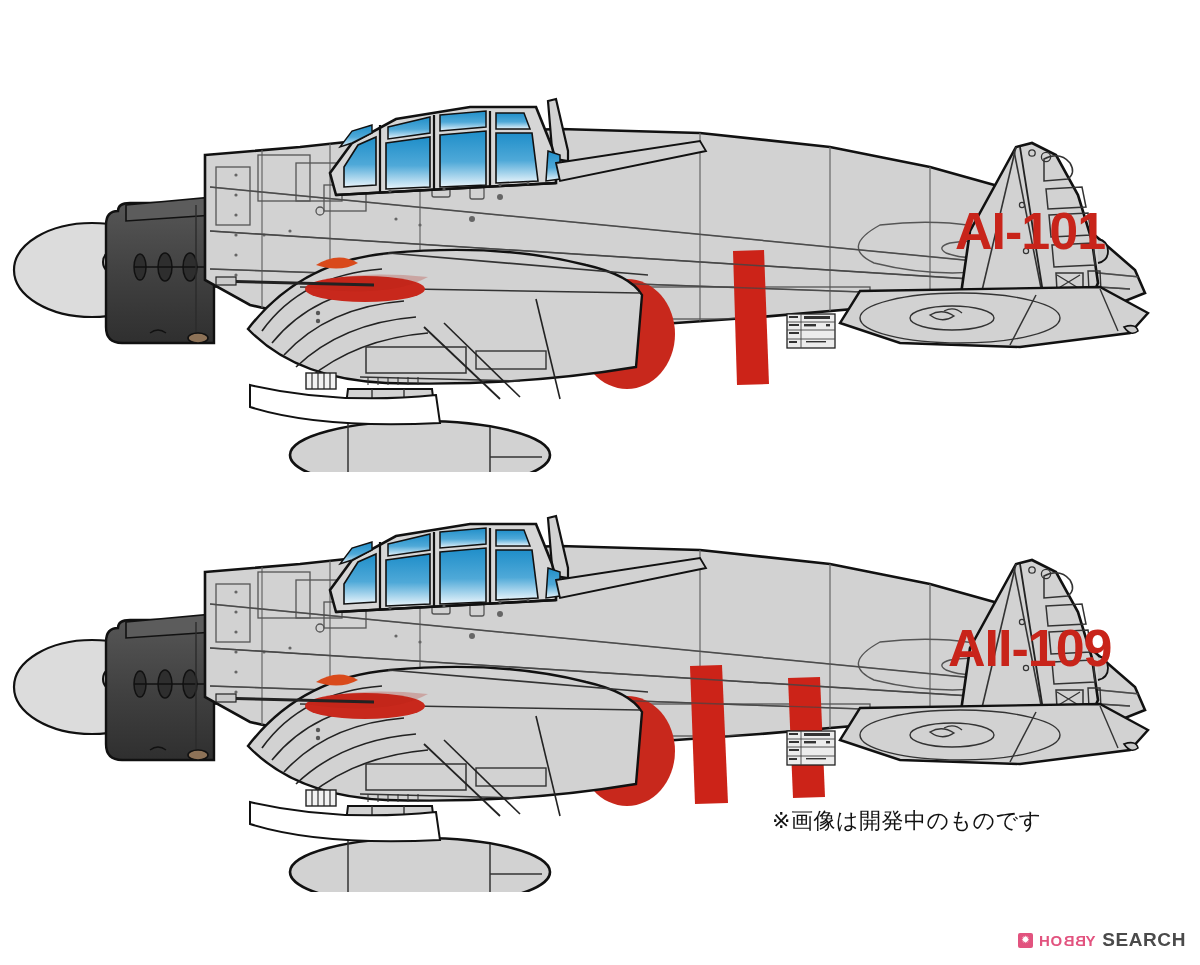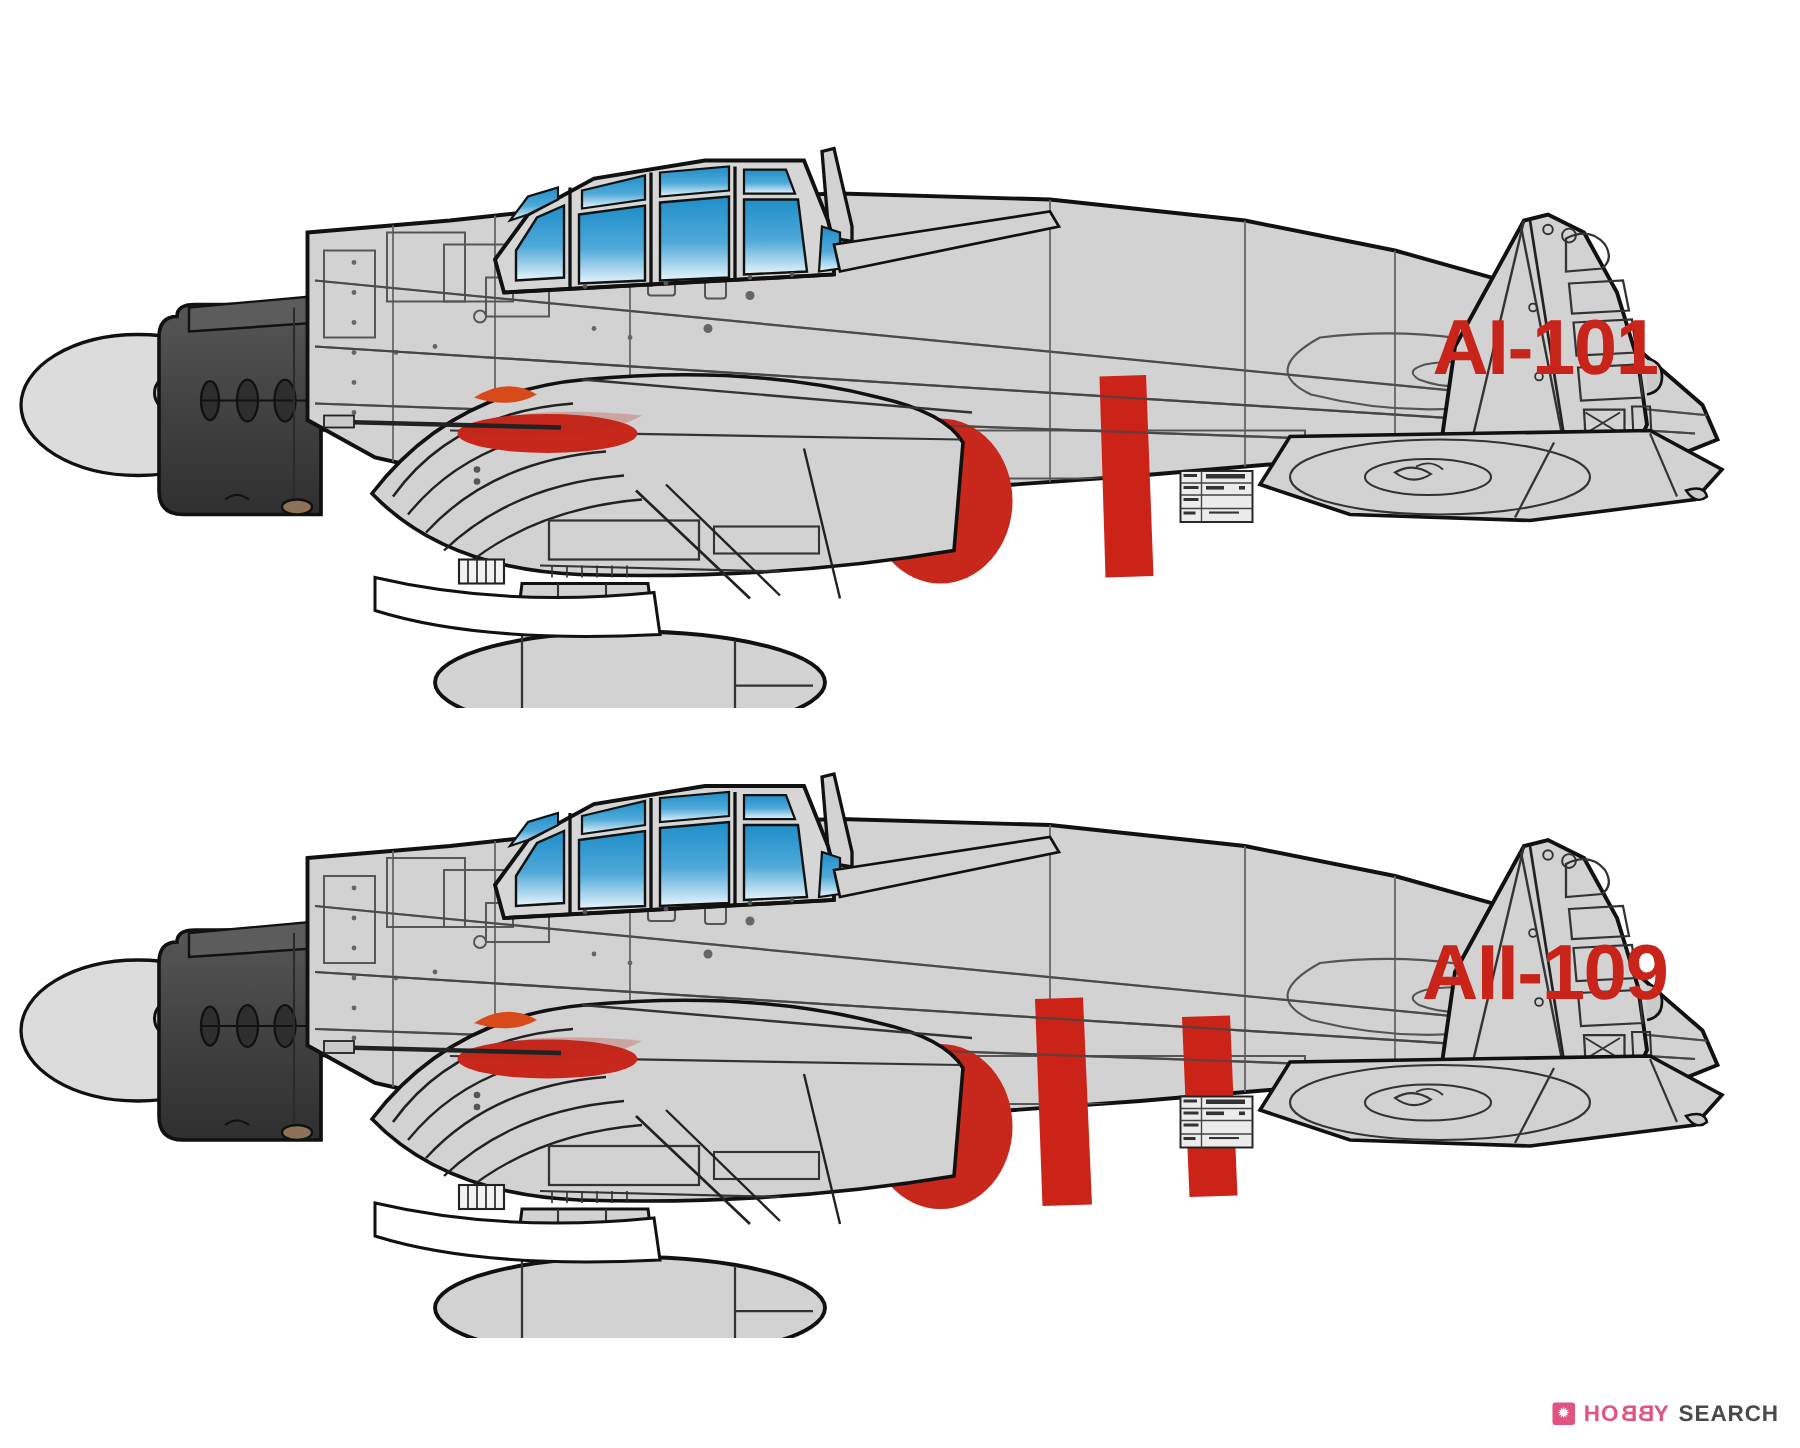--- a/index.html
+++ b/index.html
@@ -23,21 +23,21 @@
   .brand{
     position:absolute;right:14px;bottom:14px;
     display:flex;align-items:center;gap:6px;
   }
   .brand-mark{
     width:15px;height:15px;border-radius:2px;
     background:#e2537f;display:flex;align-items:center;
     justify-content:center;color:#fff;font-size:10px;line-height:1;
   }
   .brand-hobby{color:#e2537f;font-size:15px;font-weight:bold;letter-spacing:0.6px;}
-  .brand-search{color:#4a4a4a;font-size:15px;font-weight:bold;letter-spacing:0.6px;}
+  .brand-search{color:#4a4a4a;font-size:19px;font-weight:bold;letter-spacing:0.6px;}
   .brand-hobby .flip{display:inline-block;transform:scaleX(-1);}
 </style>
 </head>
 <body>
 
 <div class="stage">
 
   <div class="plane-wrap" id="plane-top">
     <svg viewBox="0 0 1200 420" xmlns="http://www.w3.org/2000/svg">
       <defs>
@@ -499,20 +499,21 @@
         <ellipse cx="420" cy="400" rx="130" ry="34" fill="#d2d2d2" stroke="#111" stroke-width="2.6"></ellipse>
         <path d="M348,368 L348,432" stroke="#333" stroke-width="1.5"></path>
         <path d="M490,372 L490,430" stroke="#333" stroke-width="1.5"></path>
         <path d="M490,402 L542,402" stroke="#333" stroke-width="1.5"></path>
       </g>
 
       <path d="M250,352 q70,22 190,16 l-4,-28 q-100,10 -186,-10 Z" fill="#ffffff" stroke="#111" stroke-width="2"></path>
     </svg>
   </div>
 
+  <div class="note">※画像は開発中のものです</div>
 
   <div class="brand">
     <span class="brand-mark">✹</span>
     <span class="brand-hobby"><span>HO</span><span class="flip">BB</span><span>Y</span></span>
     <span class="brand-search">SEARCH</span>
   </div>
 
 </div>
 
 </body></html>

